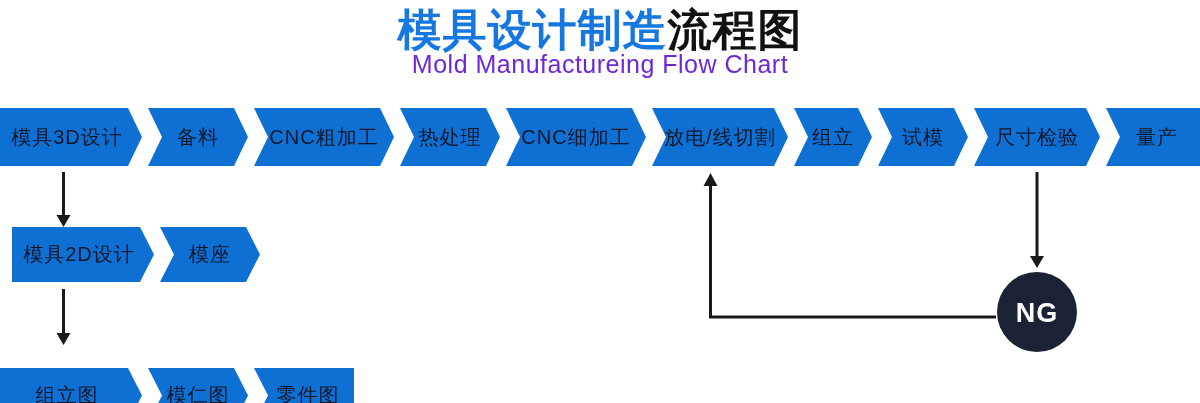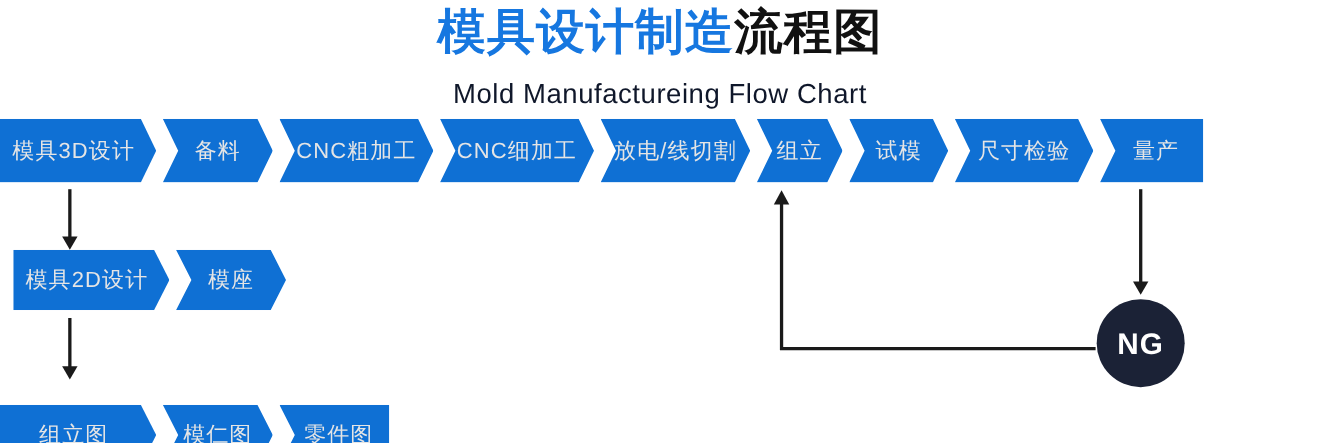--- a/index.html
+++ b/index.html
@@ -12,29 +12,29 @@
   
   .title {
     position:absolute; top:4px; left:0; width:100%;
     text-align:center; font-size:44px; font-weight:700;
     color:#111; letter-spacing:1px; line-height:1.2;
   }
   .title .hl { color:var(--title-blue,#1677e0); }
   .subtitle {
     position:absolute; top:50px; left:0; width:100%;
     text-align:center; font-size:25px; font-weight:400;
-    color:#0f172a; letter-spacing:0.5px;margin-top:22px;
+    color:#6d28d9; letter-spacing:0.5px;
   }
   
   .row { position:absolute; display:flex; column-gap:6px; }
   .row-main   { top:108px; left:0; width:1200px; height:58px; }
   .row-design { top:227px; left:0; height:55px;margin-left:12px; }
   .row-draw   { top:368px; left:0; height:55px; }
   .seg {
-    background:var(--box-blue,#0f70d4); color:#e5e5e5;
+    background:var(--box-blue,#0f70d4); color:#0f172a;
     display:flex; align-items:center; justify-content:center;
     font-size:20px; letter-spacing:1px; flex:0 0 auto; height:100%;
   }
   .seg-first { clip-path:polygon(0 0, calc(100% - 14px) 0, 100% 50%, calc(100% - 14px) 100%, 0 100%); padding-right:8px; }
   .seg-mid   { clip-path:polygon(0 0, calc(100% - 14px) 0, 100% 50%, calc(100% - 14px) 100%, 0 100%, 14px 50%); }
   .seg-last  { clip-path:polygon(0 0, 100% 0, 100% 100%, 0 100%, 14px 50%); padding-left:8px; }
   
   .overlay { position:absolute; top:0; left:0; width:1200px; height:403px; }
   .ng-text {
     fill:#fff; font-family:"Liberation Sans", sans-serif;
@@ -48,20 +48,21 @@
 
   <div class="title">
     <span class="hl">模具设计制造</span><span>流程图</span>
   </div>
   <div class="subtitle">Mold Manufactureing Flow Chart</div>
 
   <div class="row row-main">
     <div class="seg seg-first" style="width:142px">模具3D设计</div>
     <div class="seg seg-mid" style="width:100px">备料</div>
     <div class="seg seg-mid" style="width:140px">CNC粗加工</div>
+    <div class="seg seg-mid" style="width:100px">热处理</div>
     <div class="seg seg-mid" style="width:140px">CNC细加工</div>
     <div class="seg seg-mid" style="width:136px">放电/线切割</div>
     <div class="seg seg-mid" style="width:78px">组立</div>
     <div class="seg seg-mid" style="width:90px">试模</div>
     <div class="seg seg-mid" style="width:126px">尺寸检验</div>
     <div class="seg seg-last" style="width:94px">量产</div>
   </div>
 
   <div class="row row-design">
     <div class="seg seg-first" style="width:142px">模具2D设计</div>

